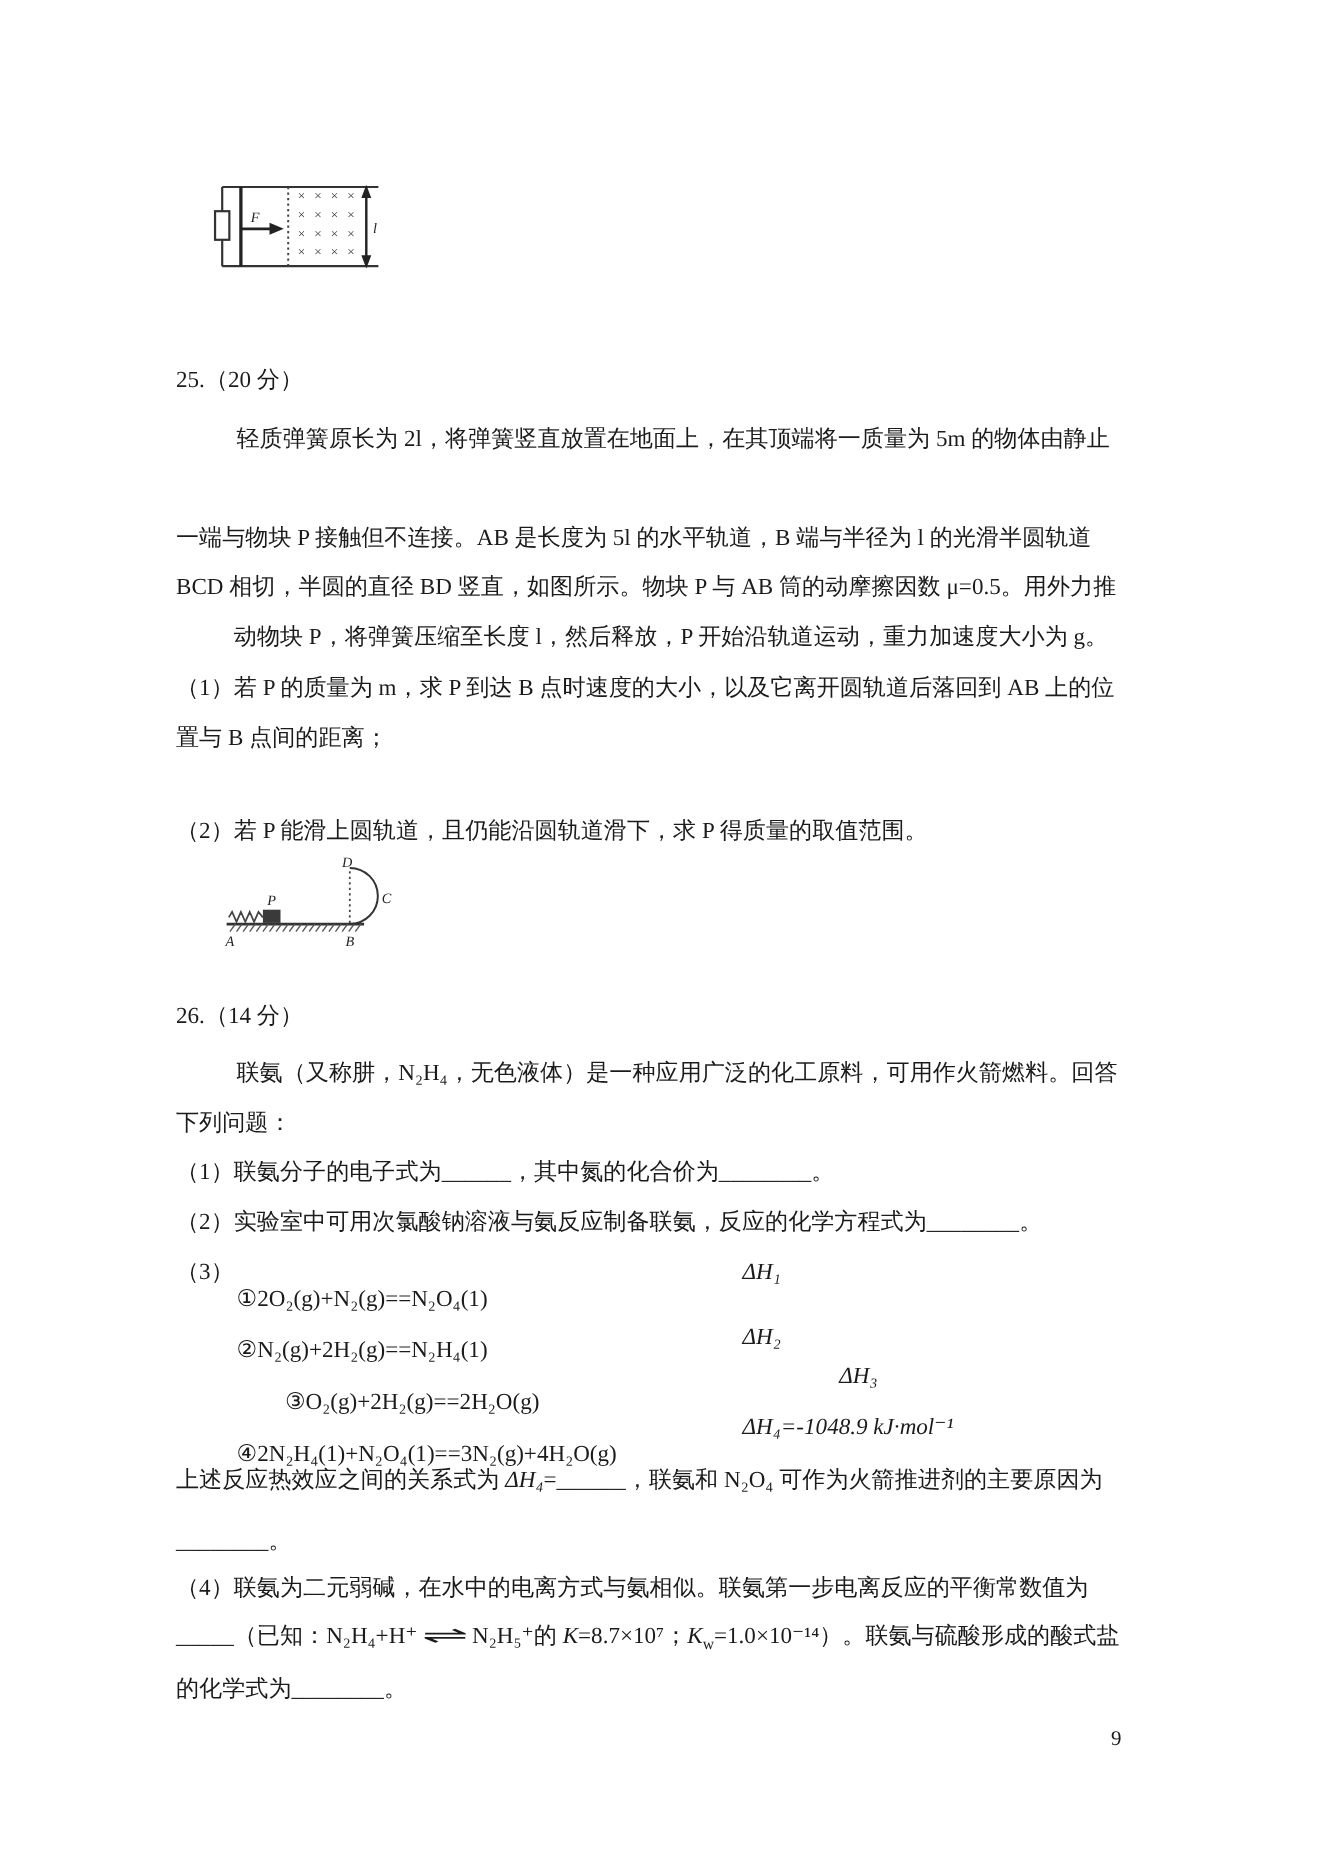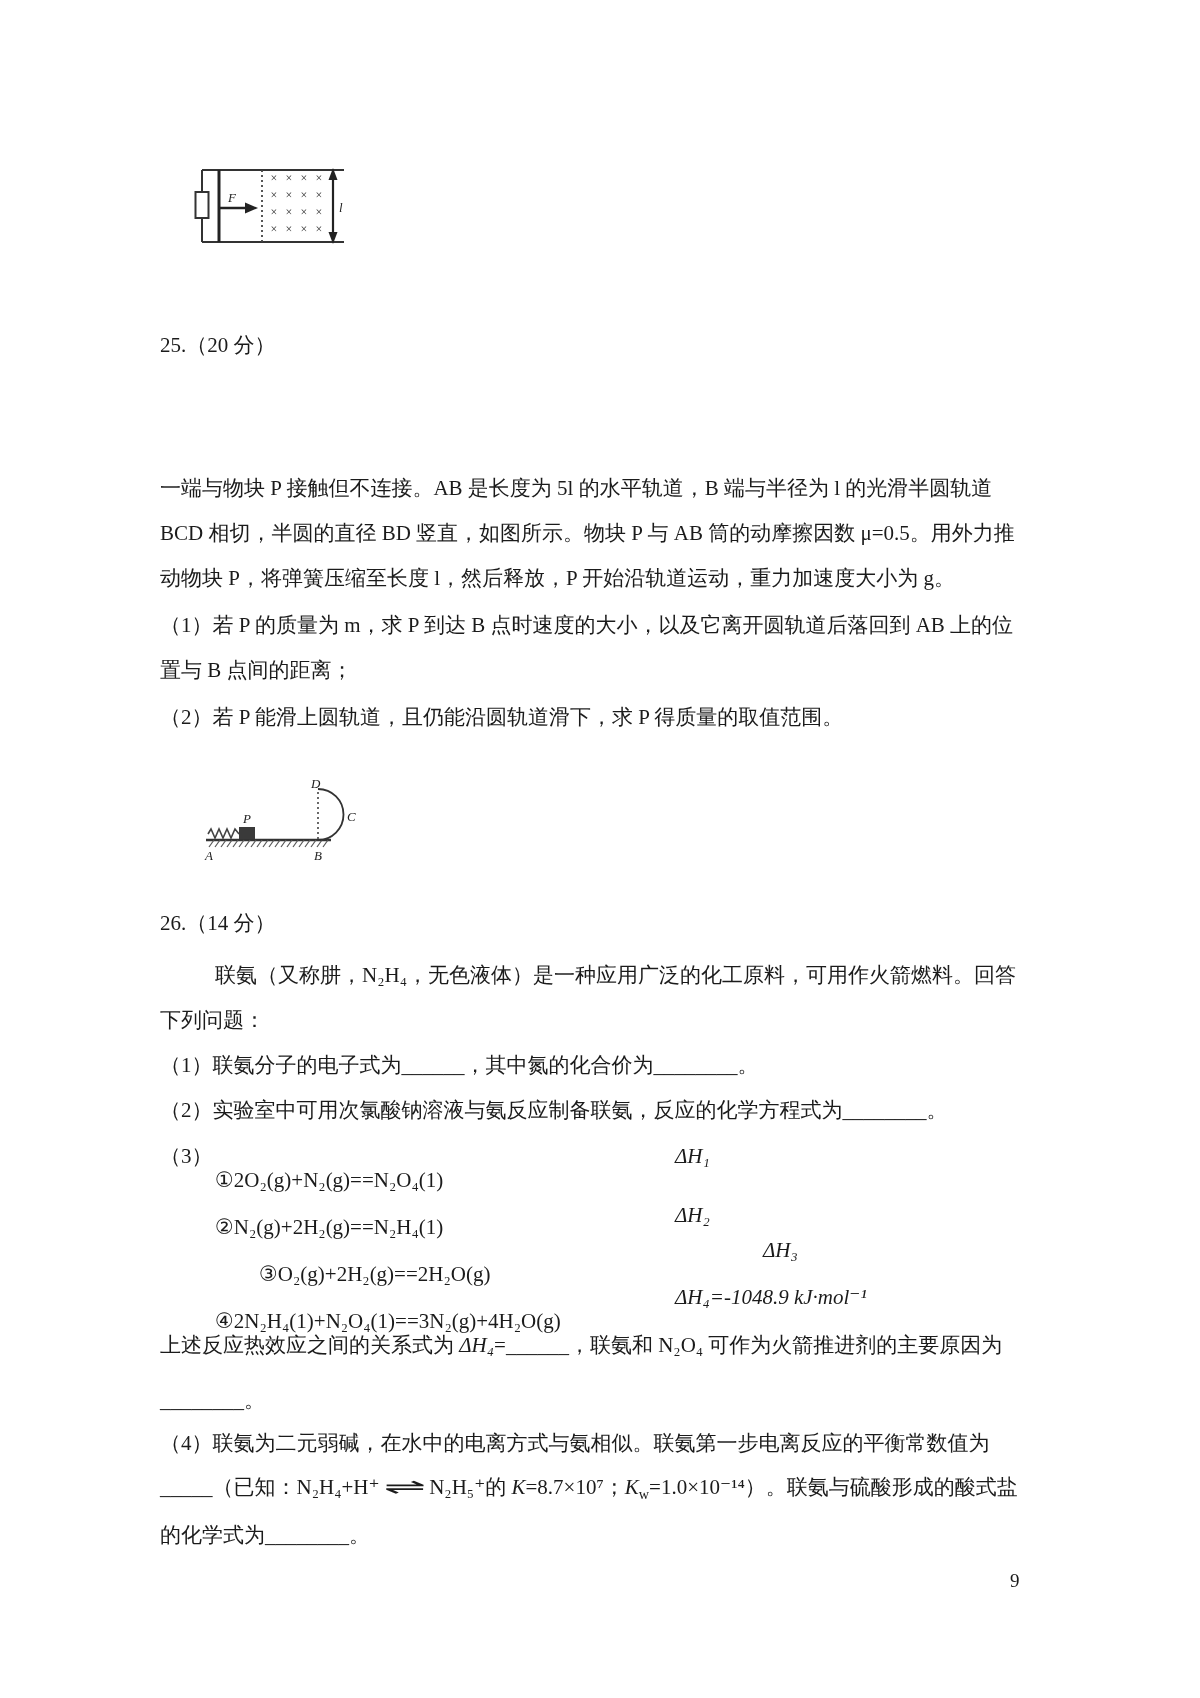--- a/index.html
+++ b/index.html
@@ -89,28 +89,29 @@
     <g>
       <line x1="141" y1="13" x2="141" y2="75" stroke="#222" stroke-width="2.2"></line>
       <polygon points="141,6 136.5,18 145.5,18" fill="#222"></polygon>
       <polygon points="141,82 136.5,70 145.5,70" fill="#222"></polygon>
       <text x="147" y="50" class="svg-label">l</text>
     </g>
   </svg>
 
   <div class="line" style="top:330px;">25.（20 分）</div>
 
+  <div class="line indent" style="top:383px;">轻质弹簧原长为 2l，将弹簧竖直放置在地面上，在其顶端将一质量为 5m 的物体由静止</div>
   <div class="line" style="top:473px;">一端与物块 P 接触但不连接。AB 是长度为 5l 的水平轨道，B 端与半径为 l 的光滑半圆轨道</div>
   <div class="line" style="top:518px;">BCD 相切，半圆的直径 BD 竖直，如图所示。物块 P 与 AB 筒的动摩擦因数 μ=0.5。用外力推</div>
-  <div class="line" style="top:563px;">动物块 P，将弹簧压缩至长度 l，然后释放，P 开始沿轨道运动，重力加速度大小为 g。</div>
+  <div class="line" style="top:563px;text-align:center;">动物块 P，将弹簧压缩至长度 l，然后释放，P 开始沿轨道运动，重力加速度大小为 g。</div>
 
   <div class="line" style="top:610px;font-family:Liberation Serif, serif;">（1）若 P 的质量为 m，求 P 到达 B 点时速度的大小，以及它离开圆轨道后落回到 AB 上的位</div>
   <div class="line" style="top:655px;">置与 B 点间的距离；</div>
 
-  <div class="line" style="top:702px;">（2）若 P 能滑上圆轨道，且仍能沿圆轨道滑下，求 P 得质量的取值范围。</div>
+  <div class="line" style="top:740px;">（2）若 P 能滑上圆轨道，且仍能沿圆轨道滑下，求 P 得质量的取值范围。</div>
 
   <svg class="fig" style="left:203px; top:776px;" width="165" height="92" viewBox="0 0 165 92">
 
     <g>
       <line x1="3" y1="64" x2="128" y2="64" stroke="#333" stroke-width="2.5"></line>
       <g stroke="#555" stroke-width="1.2">
         <line x1="6" y1="71" x2="11" y2="64"></line>
           <line x1="12" y1="71" x2="17" y2="64"></line>
         <line x1="18" y1="71" x2="23" y2="64"></line>
           <line x1="24" y1="71" x2="29" y2="64"></line>

